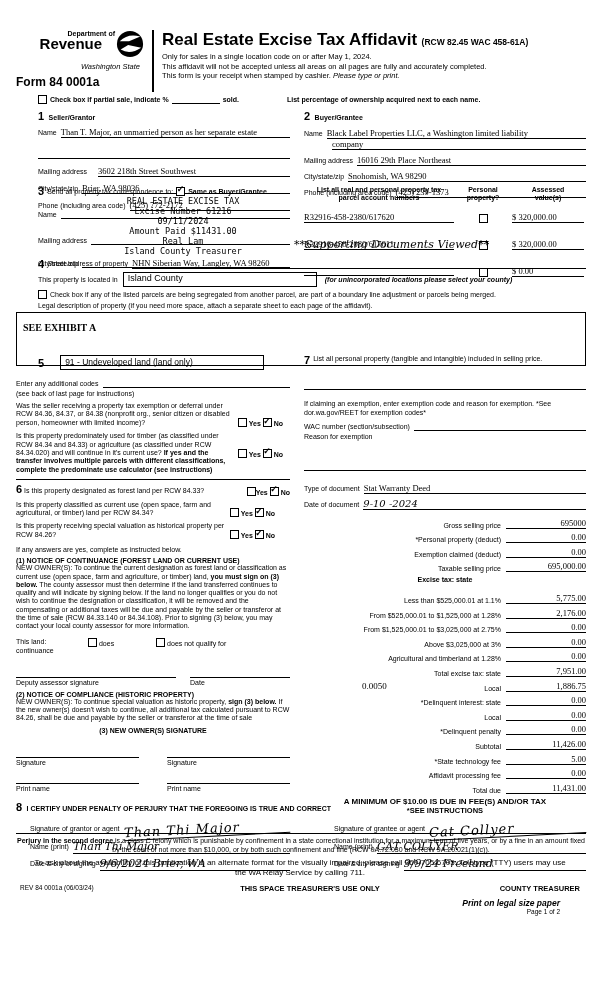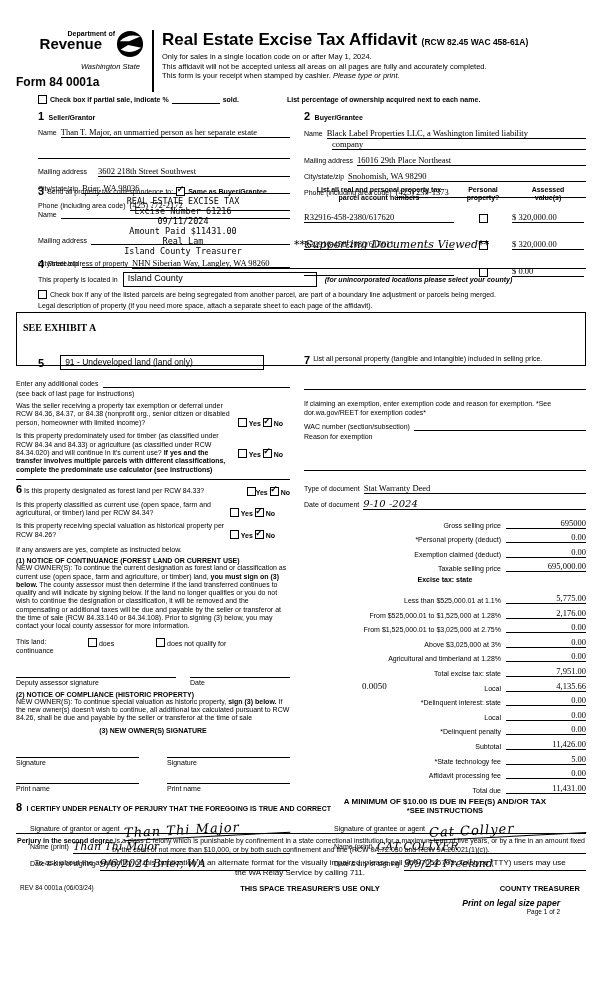--- a/index.html
+++ b/index.html
@@ -361,21 +361,21 @@
             <span class="fin-label">Agricultural and timberland at 1.28%</span>
             <span class="fin-value">0.00</span>
           </div>
         <div class="fin-row">
             <span class="fin-label">Total excise tax: state</span>
             <span class="fin-value">7,951.00</span>
           </div>
         <div class="fin-row">
             <span class="fin-prefix">0.0050</span>
             <span class="fin-label">Local</span>
-            <span class="fin-value">4,135.66</span>
+            <span class="fin-value">1,886.75</span>
           </div>
         <div class="fin-row">
             <span class="fin-label">*Delinquent interest: state</span>
             <span class="fin-value">0.00</span>
           </div>
         <div class="fin-row">
             <span class="fin-label">Local</span>
             <span class="fin-value">0.00</span>
           </div>
         <div class="fin-row">

